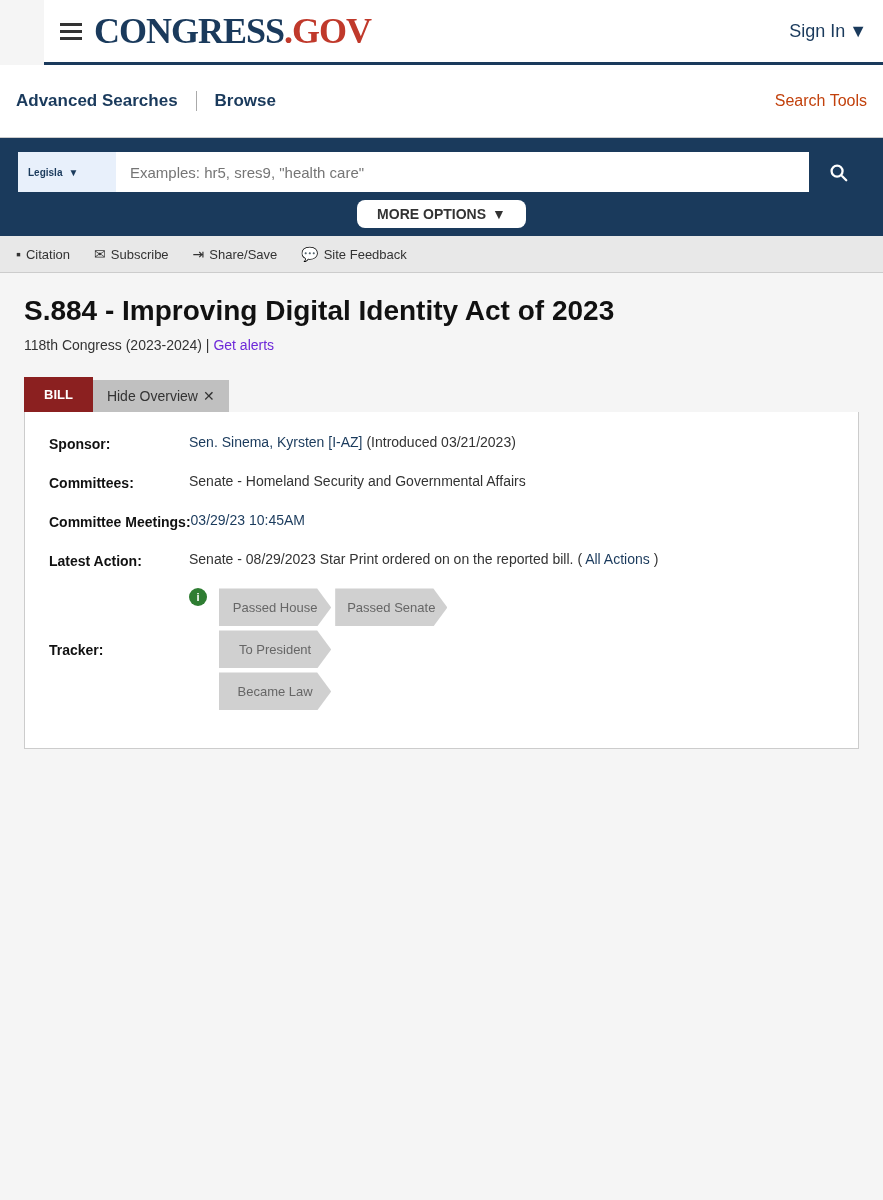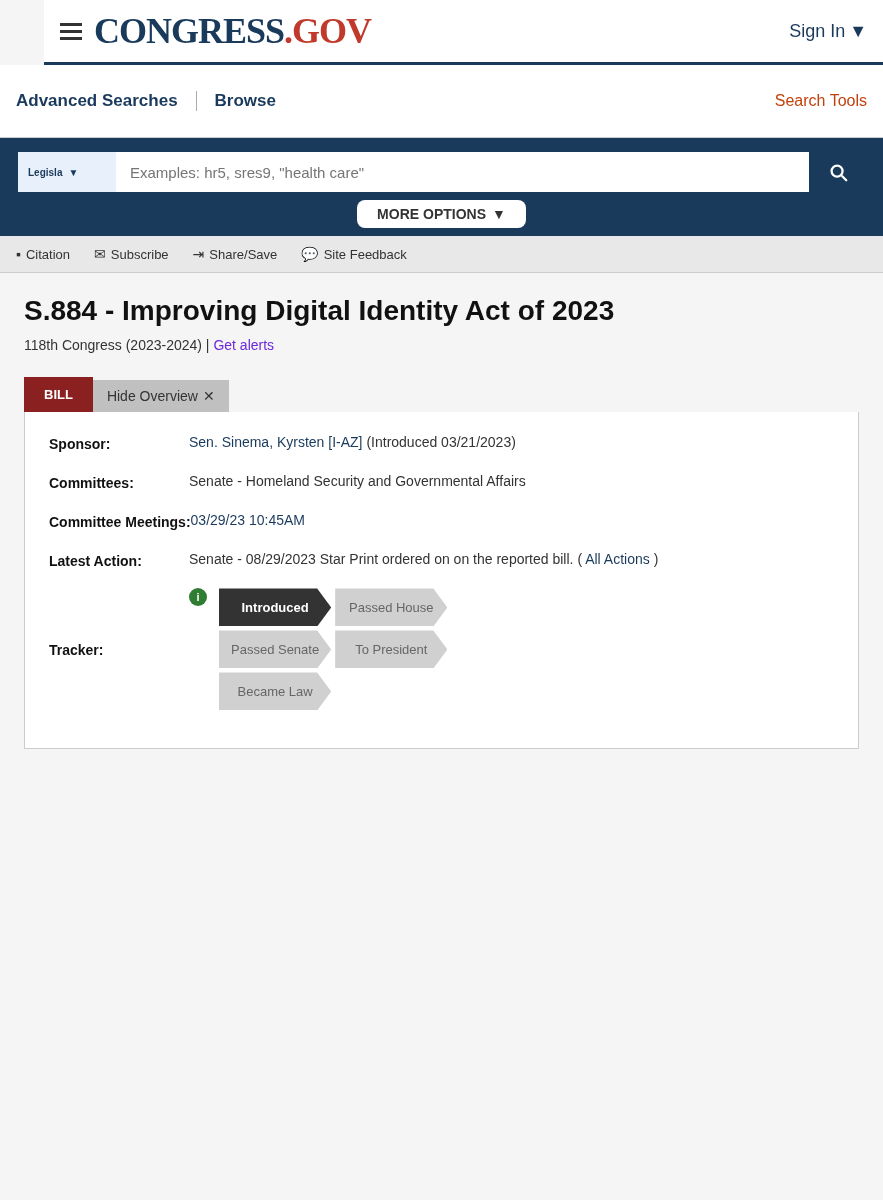--- a/index.html
+++ b/index.html
@@ -187,23 +187,20 @@
           <span>)</span>
         </div>
       </div>
 
       <div class="detail-row" style="align-items:center;">
         <div class="detail-label">Tracker:</div>
         <div class="detail-value" style="display:flex; align-items:flex-start; gap:8px;">
           <span class="tracker-info-icon">i</span>
           <div class="tracker-container">
 
-            <div class="tracker-step active" style="clip-path: polygon(0 0, calc(100% - 14px) 0, 100% 50%, calc(100% - 14px) 100%, 0 100%);">
-              <span>Introduced</span>
-            </div>
             <div class="tracker-step inactive" style="clip-path: polygon(0 0, calc(100% - 14px) 0, 100% 50%, calc(100% - 14px) 100%, 0 100%);">
               <span>Passed House</span>
             </div>
 
             <div class="tracker-step inactive" style="clip-path: polygon(0 0, calc(100% - 14px) 0, 100% 50%, calc(100% - 14px) 100%, 0 100%);">
               <span>Passed Senate</span>
             </div>
             <div class="tracker-step inactive" style="clip-path: polygon(0 0, calc(100% - 14px) 0, 100% 50%, calc(100% - 14px) 100%, 0 100%);">
               <span>To President</span>
             </div>

